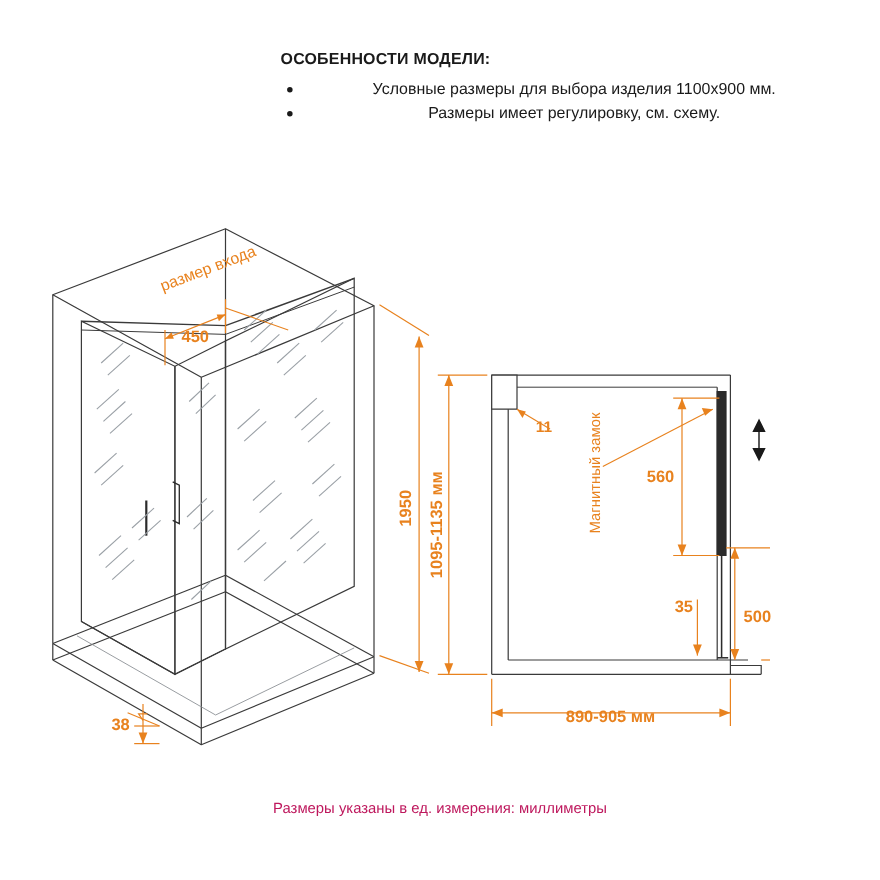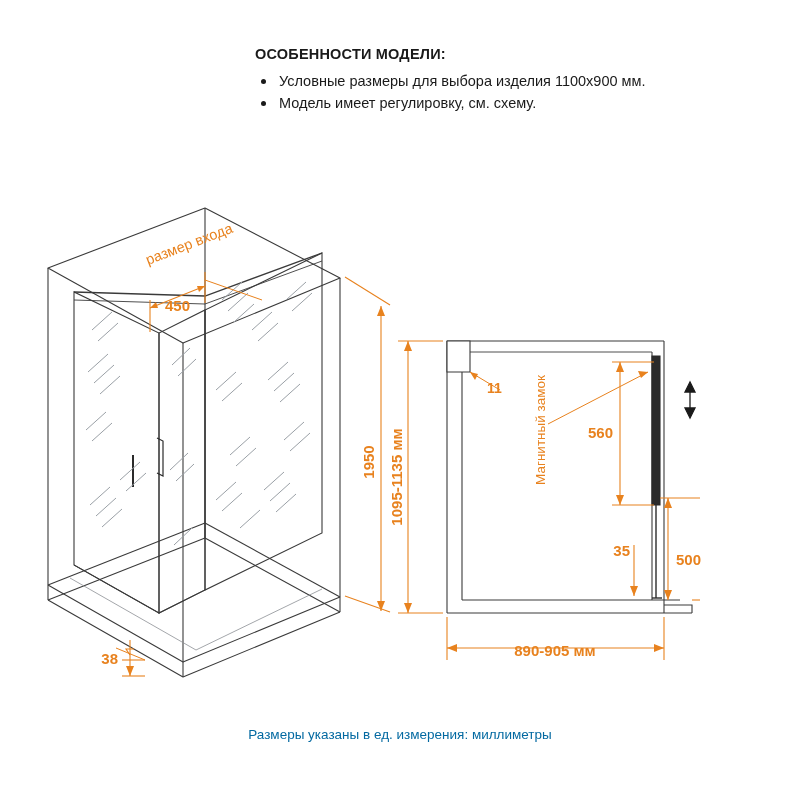--- a/index.html
+++ b/index.html
@@ -30,20 +30,21 @@
     font-size: 14.5px;
     font-weight: bold;
     color: #1a1a1a;
     letter-spacing: 0.2px;
     margin: 0 0 9px 0;
   }
   .features-list {
     margin: 0;
     padding: 0;
     list-style: none;
+    text-align: center;
   }
   .features-list li {
     position: relative;
     font-size: 14.5px;
     line-height: 21px;
     color: #1a1a1a;
     padding-left: 24px;
     margin-bottom: 1px;
   }
   .features-list li::before {
@@ -57,42 +58,42 @@
     background: #1a1a1a;
   }
   
   .footnote {
     position: absolute;
     left: 0;
     top: 727px;
     width: 800px;
     text-align: center;
     font-size: 13.5px;
-    color: #0369a1;
+    color: #be185d;
   }
   
   .svg-layer {
     position: absolute;
     left: 0;
     top: 0;
     width: 800px;
     height: 800px;
   }
   
 </style>
 </head>
 <body>
 
 <div id="page">
 
   <div class="features">
     <div class="features-title">ОСОБЕННОСТИ МОДЕЛИ:</div>
     <ul class="features-list">
       <li>Условные размеры для выбора изделия 1100х900 мм.</li>
-      <li>Модель имеет регулировку, см. схему.</li>
+      <li>Размеры имеет регулировку, см. схему.</li>
     </ul>
   </div>
 
   <svg class="svg-layer" viewBox="0 0 800 800" xmlns="http://www.w3.org/2000/svg">
 
     <g fill="none" stroke="#3a3a3a" stroke-width="1.1" stroke-linejoin="round">
 
       <path d="M48 268 L205 208 L340 278 L183 343 Z"></path>
 
       <path d="M48 268 L48 585"></path>

